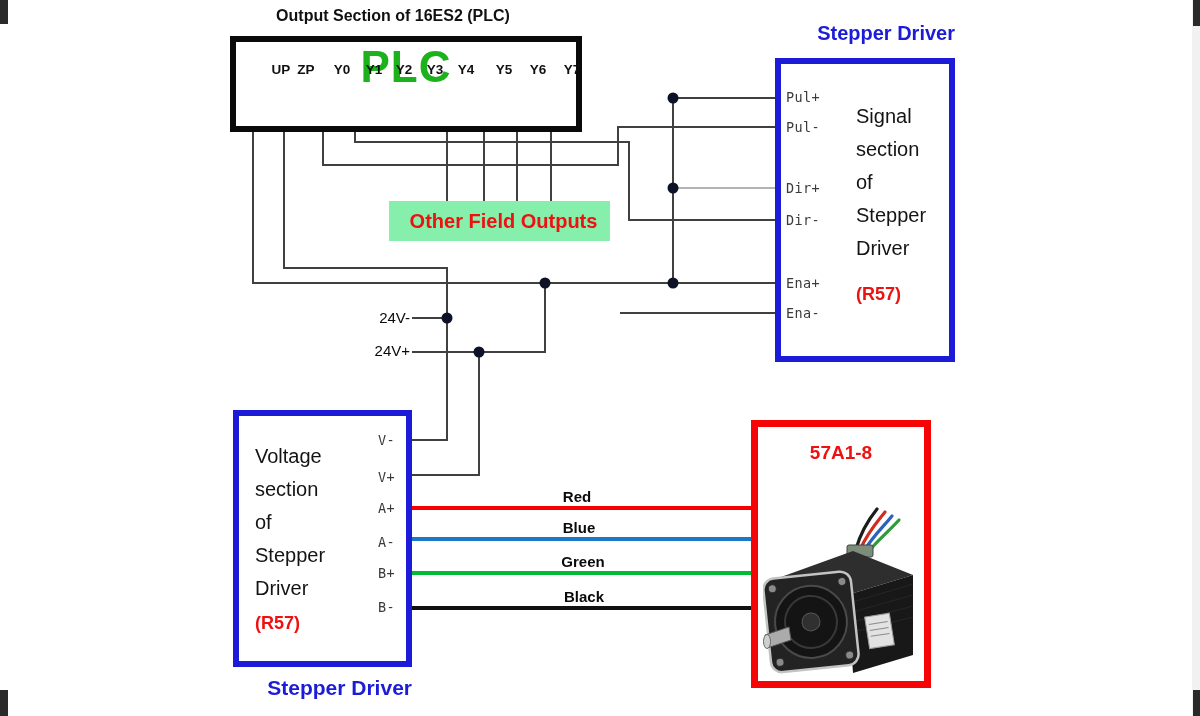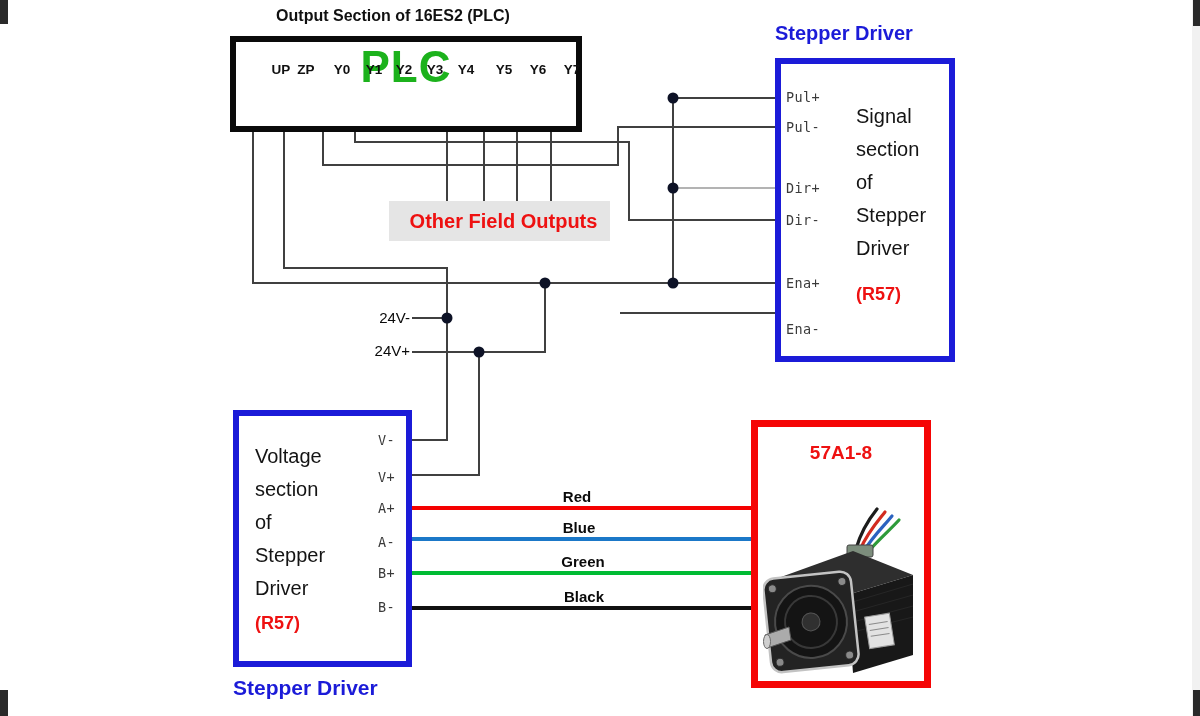--- a/index.html
+++ b/index.html
@@ -6,26 +6,26 @@
   #canvas{position:relative;width:1200px;height:716px;background:#ffffff;overflow:hidden;
           font-family:"Liberation Sans",sans-serif;color:#111;}
   .abs{position:absolute;}
   .box{position:absolute;background:#ffffff;box-sizing:border-box;z-index:3;padding-left:8px;}
   .plc-box{left:230px;top:36px;width:352px;height:96px;border:6px solid #0a0a0a;}
   .plc-title{left:238px;top:7px;width:310px;text-align:center;font-size:16px;font-weight:bold;z-index:4;}
   .plc-label{position:absolute;left:0;top:2px;width:100%;text-align:center;
              font-size:44px;font-weight:bold;letter-spacing:1px;line-height:46px;color:#1CB21C;}
   .plc-term{position:absolute;top:62px;transform:translateX(-50%);font-size:13.5px;font-weight:bold;color:#101010;z-index:4;padding-left:44px;}
   .sig-box{left:775px;top:58px;width:180px;height:304px;border:6px solid #1B1BD8;}
-  .blue-title{color:#1B1BD8;font-weight:bold;font-size:20px;text-align:left;z-index:4;}
+  .blue-title{color:#1B1BD8;font-weight:bold;font-size:20px;text-align:right;z-index:4;}
   .mono-term{position:absolute;font-family:"DejaVu Sans Mono",monospace;font-size:13.5px;color:#3b3b3b;letter-spacing:0.4px;z-index:4;}
   .desc{position:absolute;font-size:20px;line-height:33px;color:#141414;z-index:4;}
   .desc span{display:block;}
   .r57{position:absolute;font-size:18px;font-weight:bold;color:#EE1111;z-index:4;}
-  .yellow-label{left:389px;top:201px;width:221px;height:40px;background:#e5e5e5;z-index:3;
+  .yellow-label{left:389px;top:201px;width:221px;height:40px;background:#86efac;z-index:3;
                 display:flex;align-items:center;justify-content:center;}
   .yellow-label span{color:#EE1111;font-weight:bold;font-size:20px;}
   .smps-box{left:267px;top:300px;width:150px;height:74px;border:4px solid #B83FC4;}
   .smps-label{position:absolute;left:26px;top:20px;font-size:27px;font-weight:bold;color:#0a0a0a;}
   .smps-term{position:absolute;width:52px;text-align:right;font-size:15px;color:#0a0a0a;z-index:4;}
   .vdrv-box{left:233px;top:410px;width:179px;height:257px;border:6px solid #1B1BD8;}
   .vdrv-term{width:57px;text-align:right;}
   .motor-box{left:751px;top:420px;width:180px;height:268px;border:7px solid #F50505;}
   .red-title{position:absolute;left:0;width:100%;text-align:center;color:#EE1111;font-weight:bold;font-size:19px;}
   .wire-label{position:absolute;width:100px;text-align:center;font-size:15px;font-weight:bold;color:#0a0a0a;z-index:4;}
@@ -101,21 +101,21 @@
   <span class="plc-term" style="left:516px">Y6</span>
   <span class="plc-term" style="left:550px">Y7</span>
 
   <div class="abs blue-title" style="left:775px;top:22px;width:180px">Stepper Driver</div>
   <div class="box sig-box"></div>
   <span class="mono-term" style="left:786px;top:89px">Pul+</span>
   <span class="mono-term" style="left:786px;top:119px">Pul-</span>
   <span class="mono-term" style="left:786px;top:180px">Dir+</span>
   <span class="mono-term" style="left:786px;top:212px">Dir-</span>
   <span class="mono-term" style="left:786px;top:275px">Ena+</span>
-  <span class="mono-term" style="left:786px;top:321px">Ena-</span>
+  <span class="mono-term" style="left:786px;top:305px">Ena-</span>
   <div class="desc" style="left:856px;top:100px">
     <span>Signal</span>
     <span>section</span>
     <span>of</span>
     <span>Stepper</span>
     <span>Driver</span>
   </div>
   <span class="r57" style="left:856px;top:284px">(R57)</span>
 
   <div class="box yellow-label">

